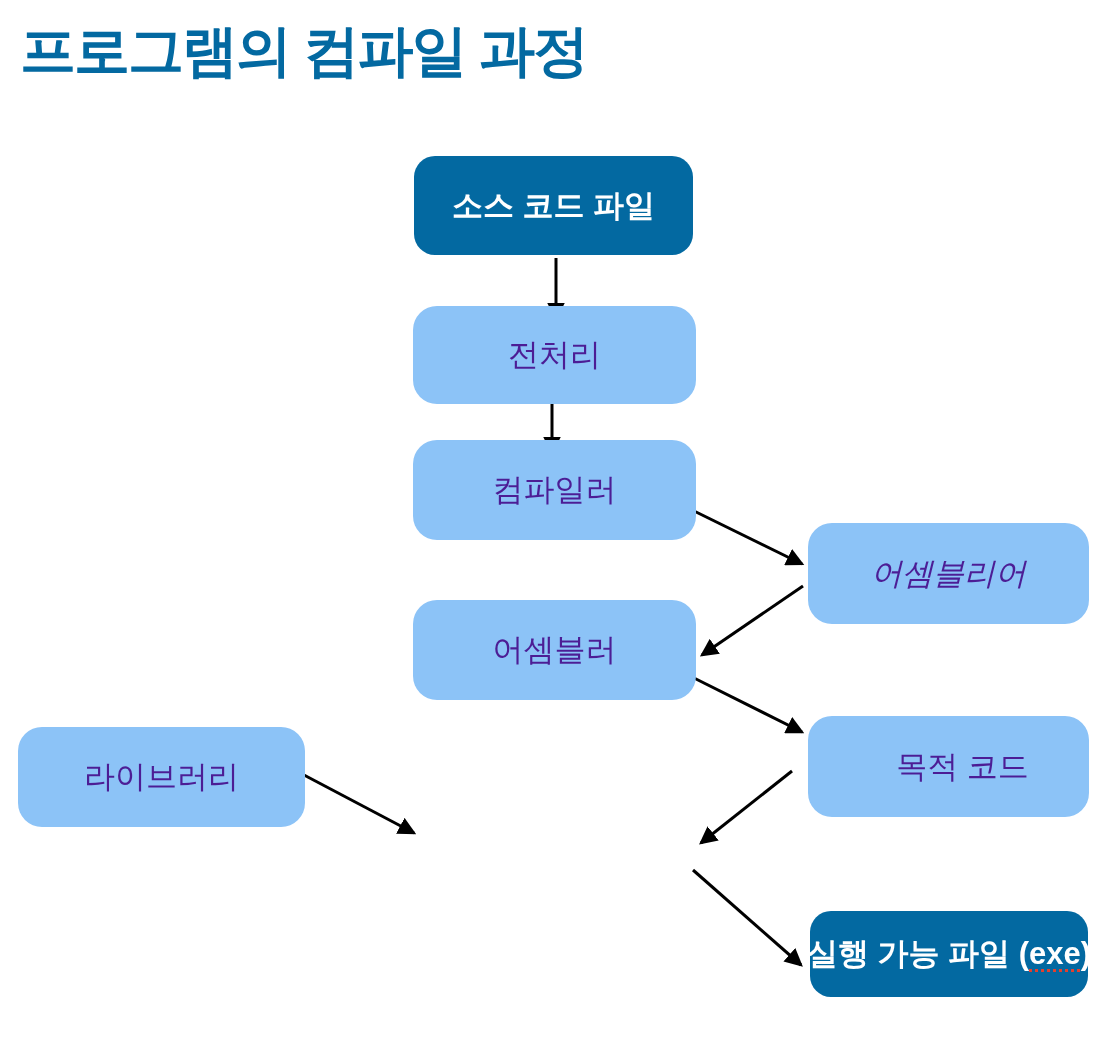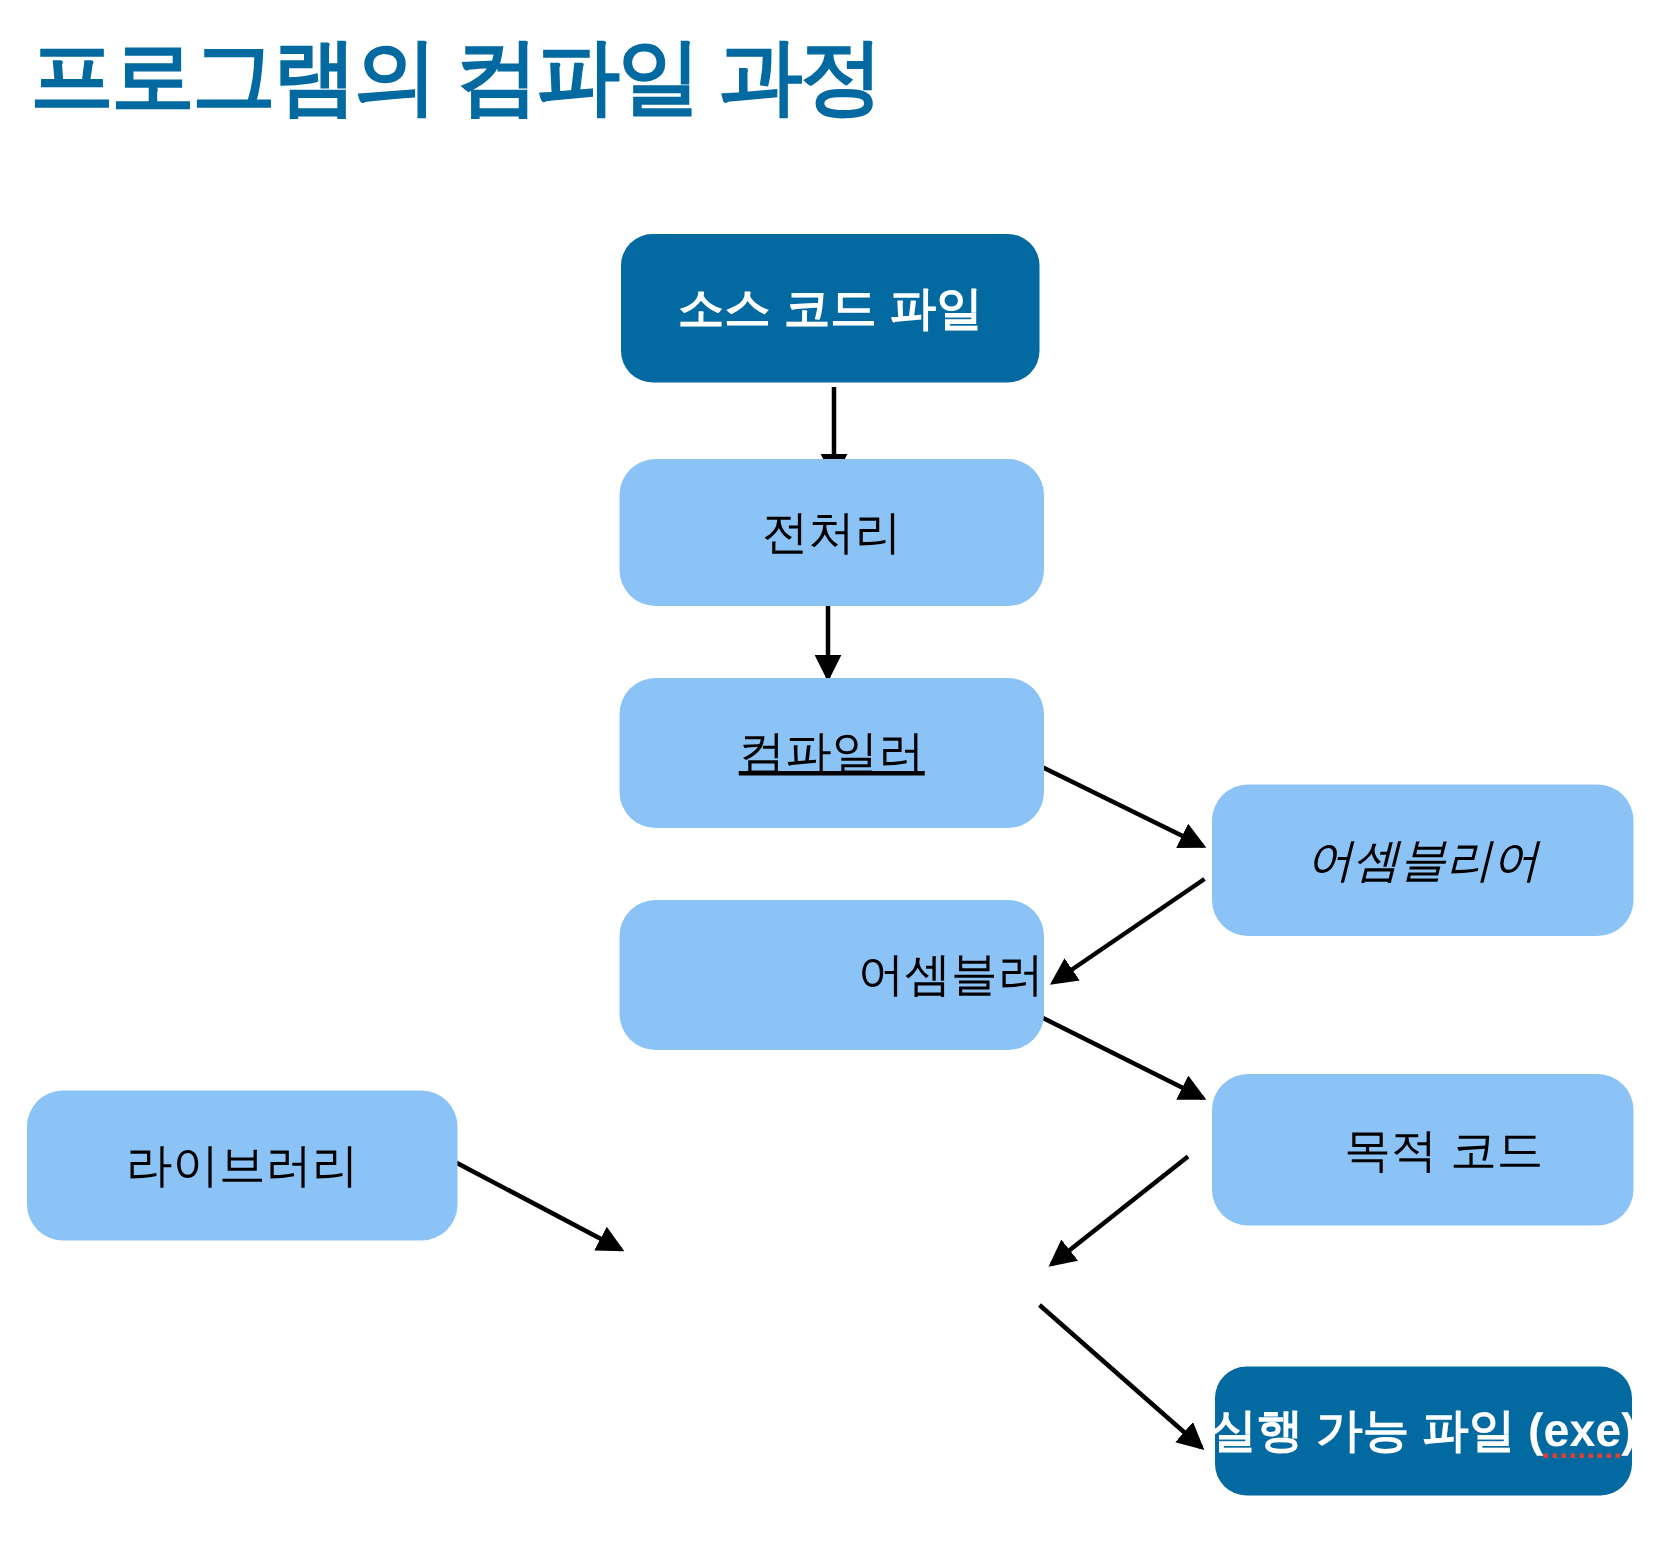--- a/index.html
+++ b/index.html
@@ -35,33 +35,33 @@
     align-items: center;
     justify-content: center;
     border-radius: 24px;
     font-size: 31px;
     font-weight: 500;
     white-space: nowrap;
     box-sizing: border-box;
   }
   .node.blue {
     background: #8CC3F7;
-    color: #000000;
+    color: #4c1d95;
   }
   .node.black {
     background: #0369a1;
     color: #ffffff;
     font-weight: 700;
     border-radius: 21px;
   }
   #n-src      { left: 414px; top: 156px; width: 279px; height: 99px;  }
   #n-pre      { left: 413px; top: 306px; width: 283px; height: 98px;  }
-  #n-comp     { left: 413px; top: 452px; width: 283px; height: 100px; text-decoration: underline; }
+  #n-comp     { left: 413px; top: 440px; width: 283px; height: 100px; }
   #n-asmlang  { left: 808px; top: 523px; width: 281px; height: 101px; font-style: italic; }
-  #n-asm      { left: 413px; top: 600px; width: 283px; height: 100px; justify-content: flex-end; }
+  #n-asm      { left: 413px; top: 600px; width: 283px; height: 100px; }
   #n-lib      { left: 18px;  top: 703px; width: 287px; height: 100px; margin-top: 24px; }
   #n-obj      { left: 808px; top: 716px; width: 281px; height: 101px; padding-left: 28px; }
   #n-linker   { left: 413px; top: 830px; width: 284px; height: 97px;  }
   #n-exe      { left: 810px; top: 911px; width: 278px; height: 86px;  font-size: 31px; }
   .caret {
     display: inline-block;
     width: 5px;
     height: 42px;
     margin-left: 3px;
     background: #3A6EDC;

